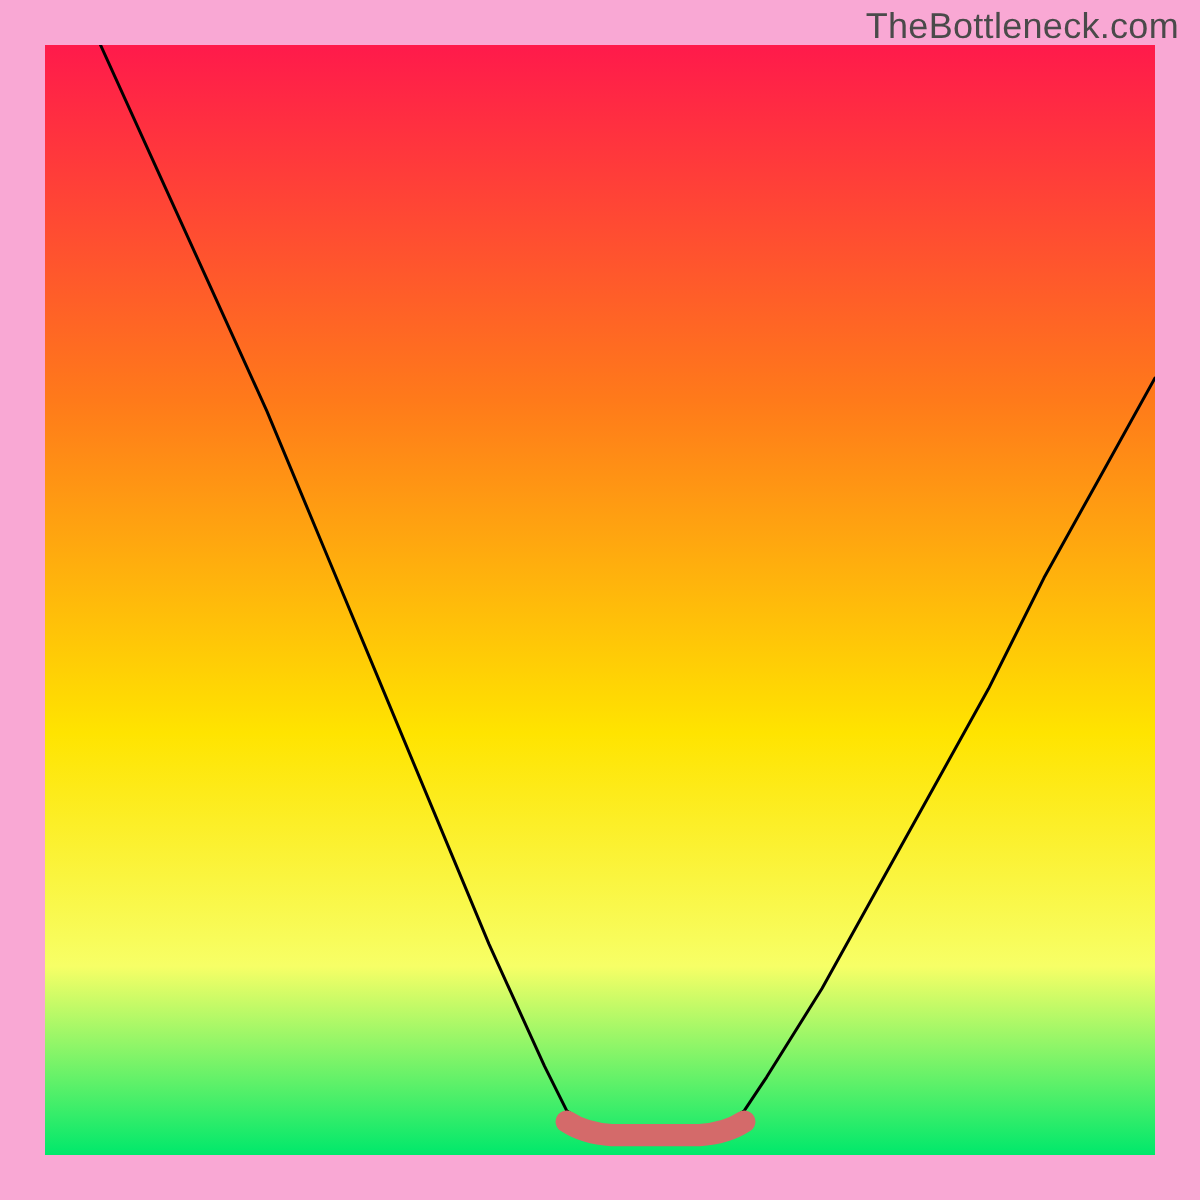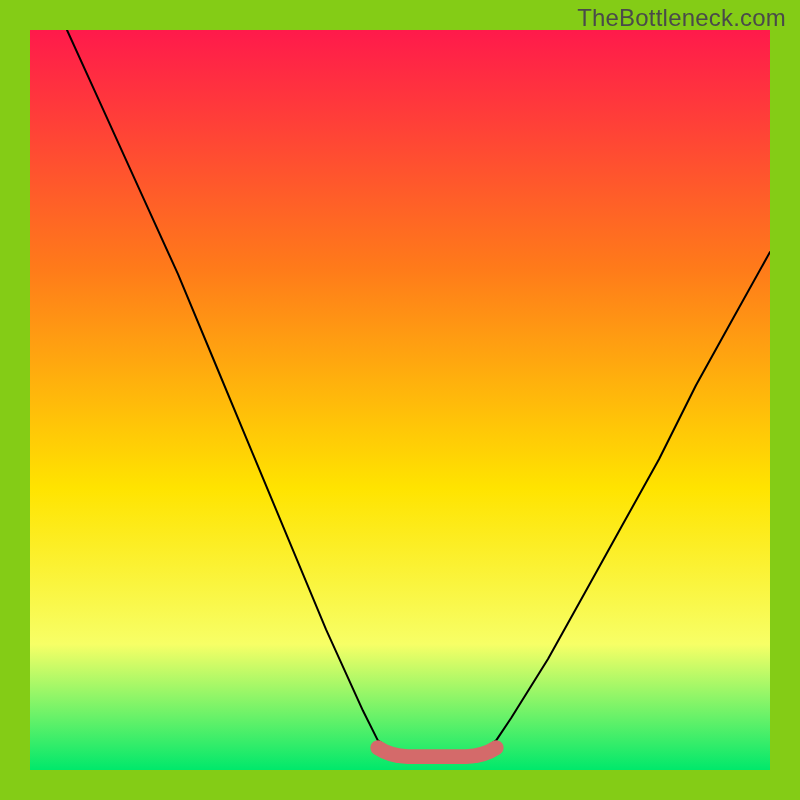--- a/index.html
+++ b/index.html
@@ -8,21 +8,21 @@
     width: 800px;
     height: 800px;
     background: #000;
     overflow: hidden;
     font-family: Arial, Helvetica, sans-serif;
   }
   .frame {
     position: relative;
     width: 800px;
     height: 800px;
-    background: #84cc16;
+    background: #f9a8d4;
   }
   .watermark {
     position: absolute;
     top: 4px;
     right: 14px;
     font-size: 24px;
     font-weight: 500;
     color: #4a4a4a;
     letter-spacing: 0.2px;
     z-index: 10;

